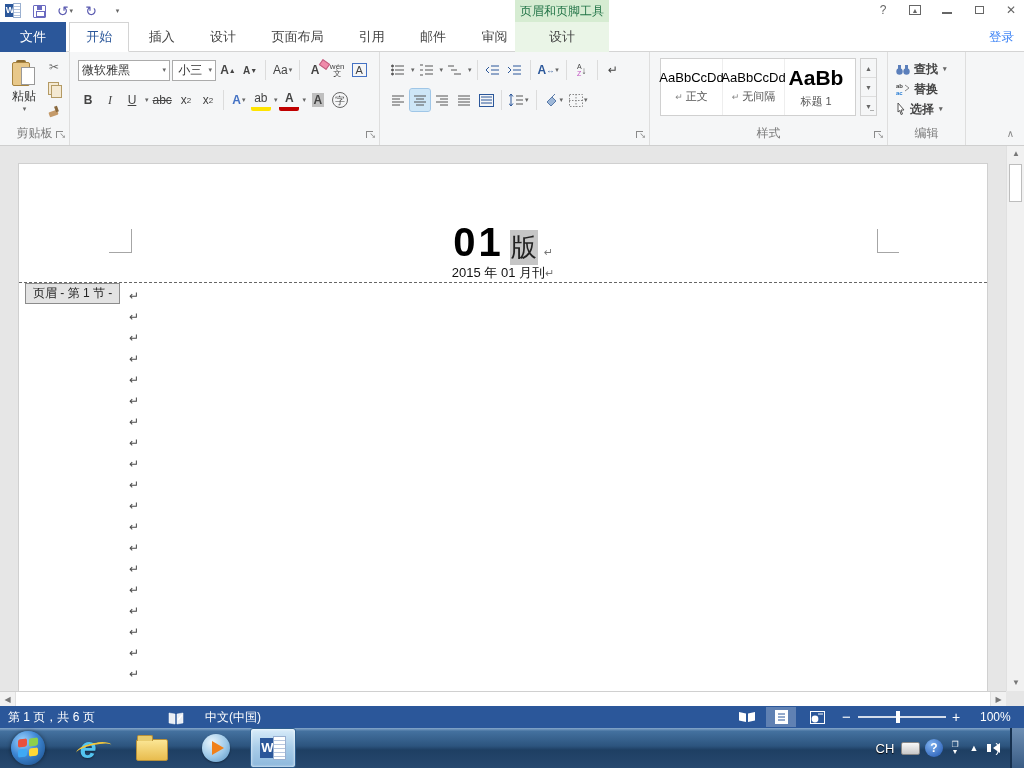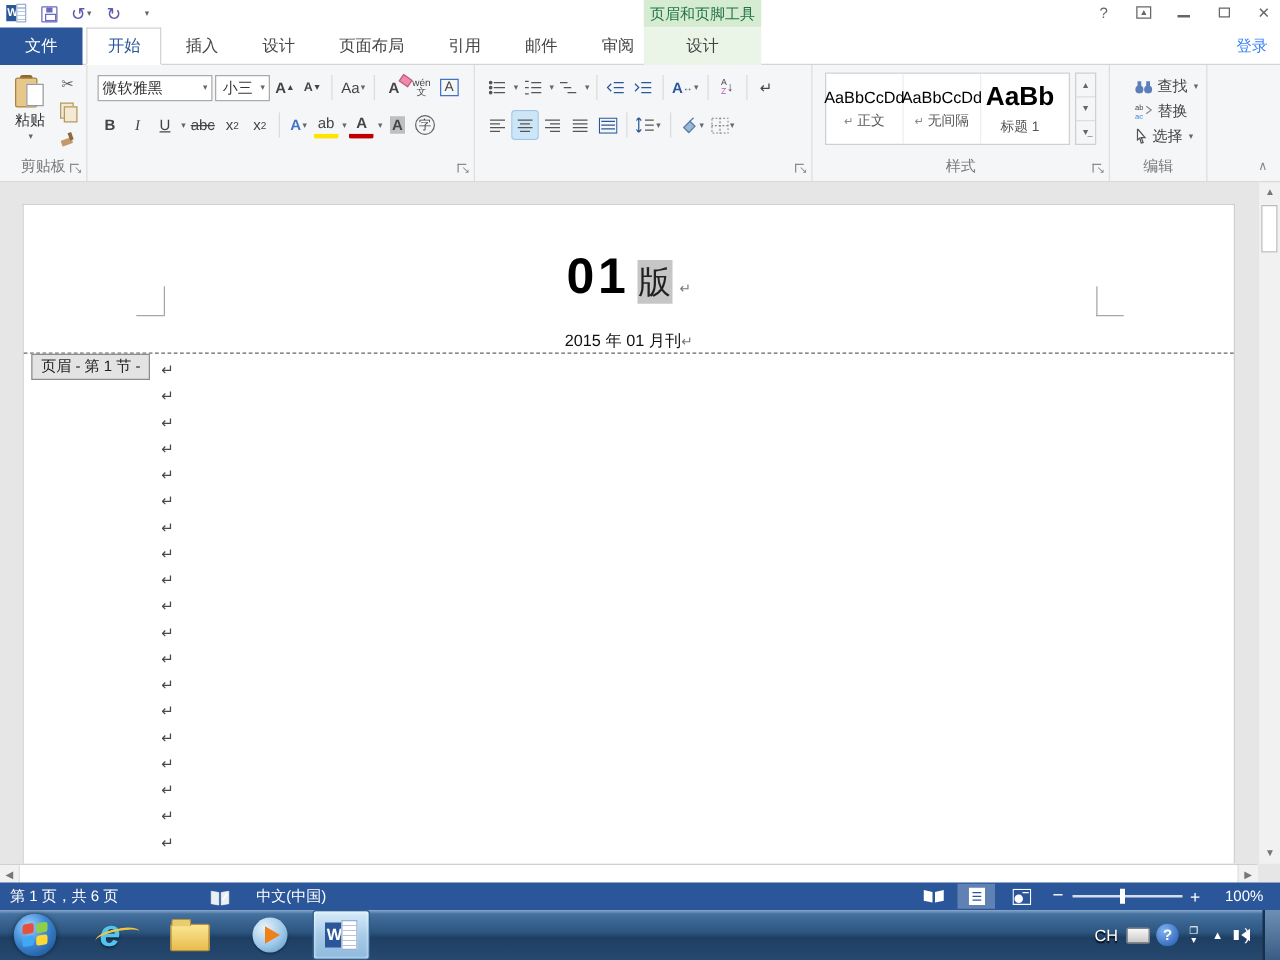--- a/index.html
+++ b/index.html
@@ -89,21 +89,21 @@
   .editrow { display:flex; align-items:center; gap:4px; height:18px; font-size:12px; color:#444; margin:2px 0 2px 8px; }
 
   #ribbon-collapse { position:absolute; right:10px; bottom:6px; font-size:10px; color:#888; }
 
   
   #docarea { position:absolute; left:0; top:146px; width:1024px; height:560px; background:#e6e6e6; }
   #page { position:absolute; left:18px; top:17px; width:970px; height:528px; background:#fff; border:1px solid #d0d0d0; border-bottom:none; }
   .cornermark { position:absolute; }
   .cm-v { width:1px; height:24px; background:#a6a6a6; }
   .cm-h { width:22px; height:1px; background:#a6a6a6; }
-  #edition-line { position:absolute; left:0; top:35px; width:100%; display:flex; align-items:baseline; justify-content:center; gap:6px; }
+  #edition-line { position:absolute; left:0; top:56px; width:100%; display:flex; align-items:baseline; justify-content:center; gap:6px; }
   #edition-line .num { font-size:40px; font-weight:800; letter-spacing:3px; color:#000; }
   #edition-line .suffix { font-size:26px; color:#222; background:#c6c6c6; padding:0 1px; }
   .rmark-sm { font-size:11px; color:#777; }
   #issue-line { position:absolute; left:0; top:100px; width:100%; text-align:center; font-size:13px; color:#111; }
   #hdr-dash { position:absolute; left:0; top:118px; width:100%; border-top:1px dashed #666; }
   #hdr-tag { position:absolute; left:6px; top:119px; background:#e3e3e3; border:1px solid #8c8c8c; font-size:12px; color:#222; padding:1px 7px; }
   #pmarks { position:absolute; left:110px; top:122px; }
   .pmark { height:21px; line-height:21px; font-size:12px; color:#4a4a4a; }
 
   
@@ -498,21 +498,21 @@
     <div class="styscroll">
       <span>▲</span>
       <span>▼</span>
       <span style="border-bottom:none;">▼̲</span>
     </div>
     <div class="glabel">样式</div>
     <span class="launcher"></span>
   </div>
 
   <div class="rgroup" style="left:888px;width:78px;">
-    <div style="position:absolute;top:6px;left:12px;right:0;">
+    <div style="position:absolute;top:6px;left:0;right:0;font-weight:bold;">
       <div class="editrow">
         <svg class="ric" width="14" height="11" viewBox="0 0 14 11">
             <g fill="#5b7fbb">
               <circle cx="3.5" cy="7.5" r="3.2"></circle>
               <circle cx="10.5" cy="7.5" r="3.2"></circle>
               <rect x="2" y="1" width="3" height="4"></rect>
               <rect x="9" y="1" width="3" height="4"></rect>
             </g>
           </svg>
         <span>查找</span>

